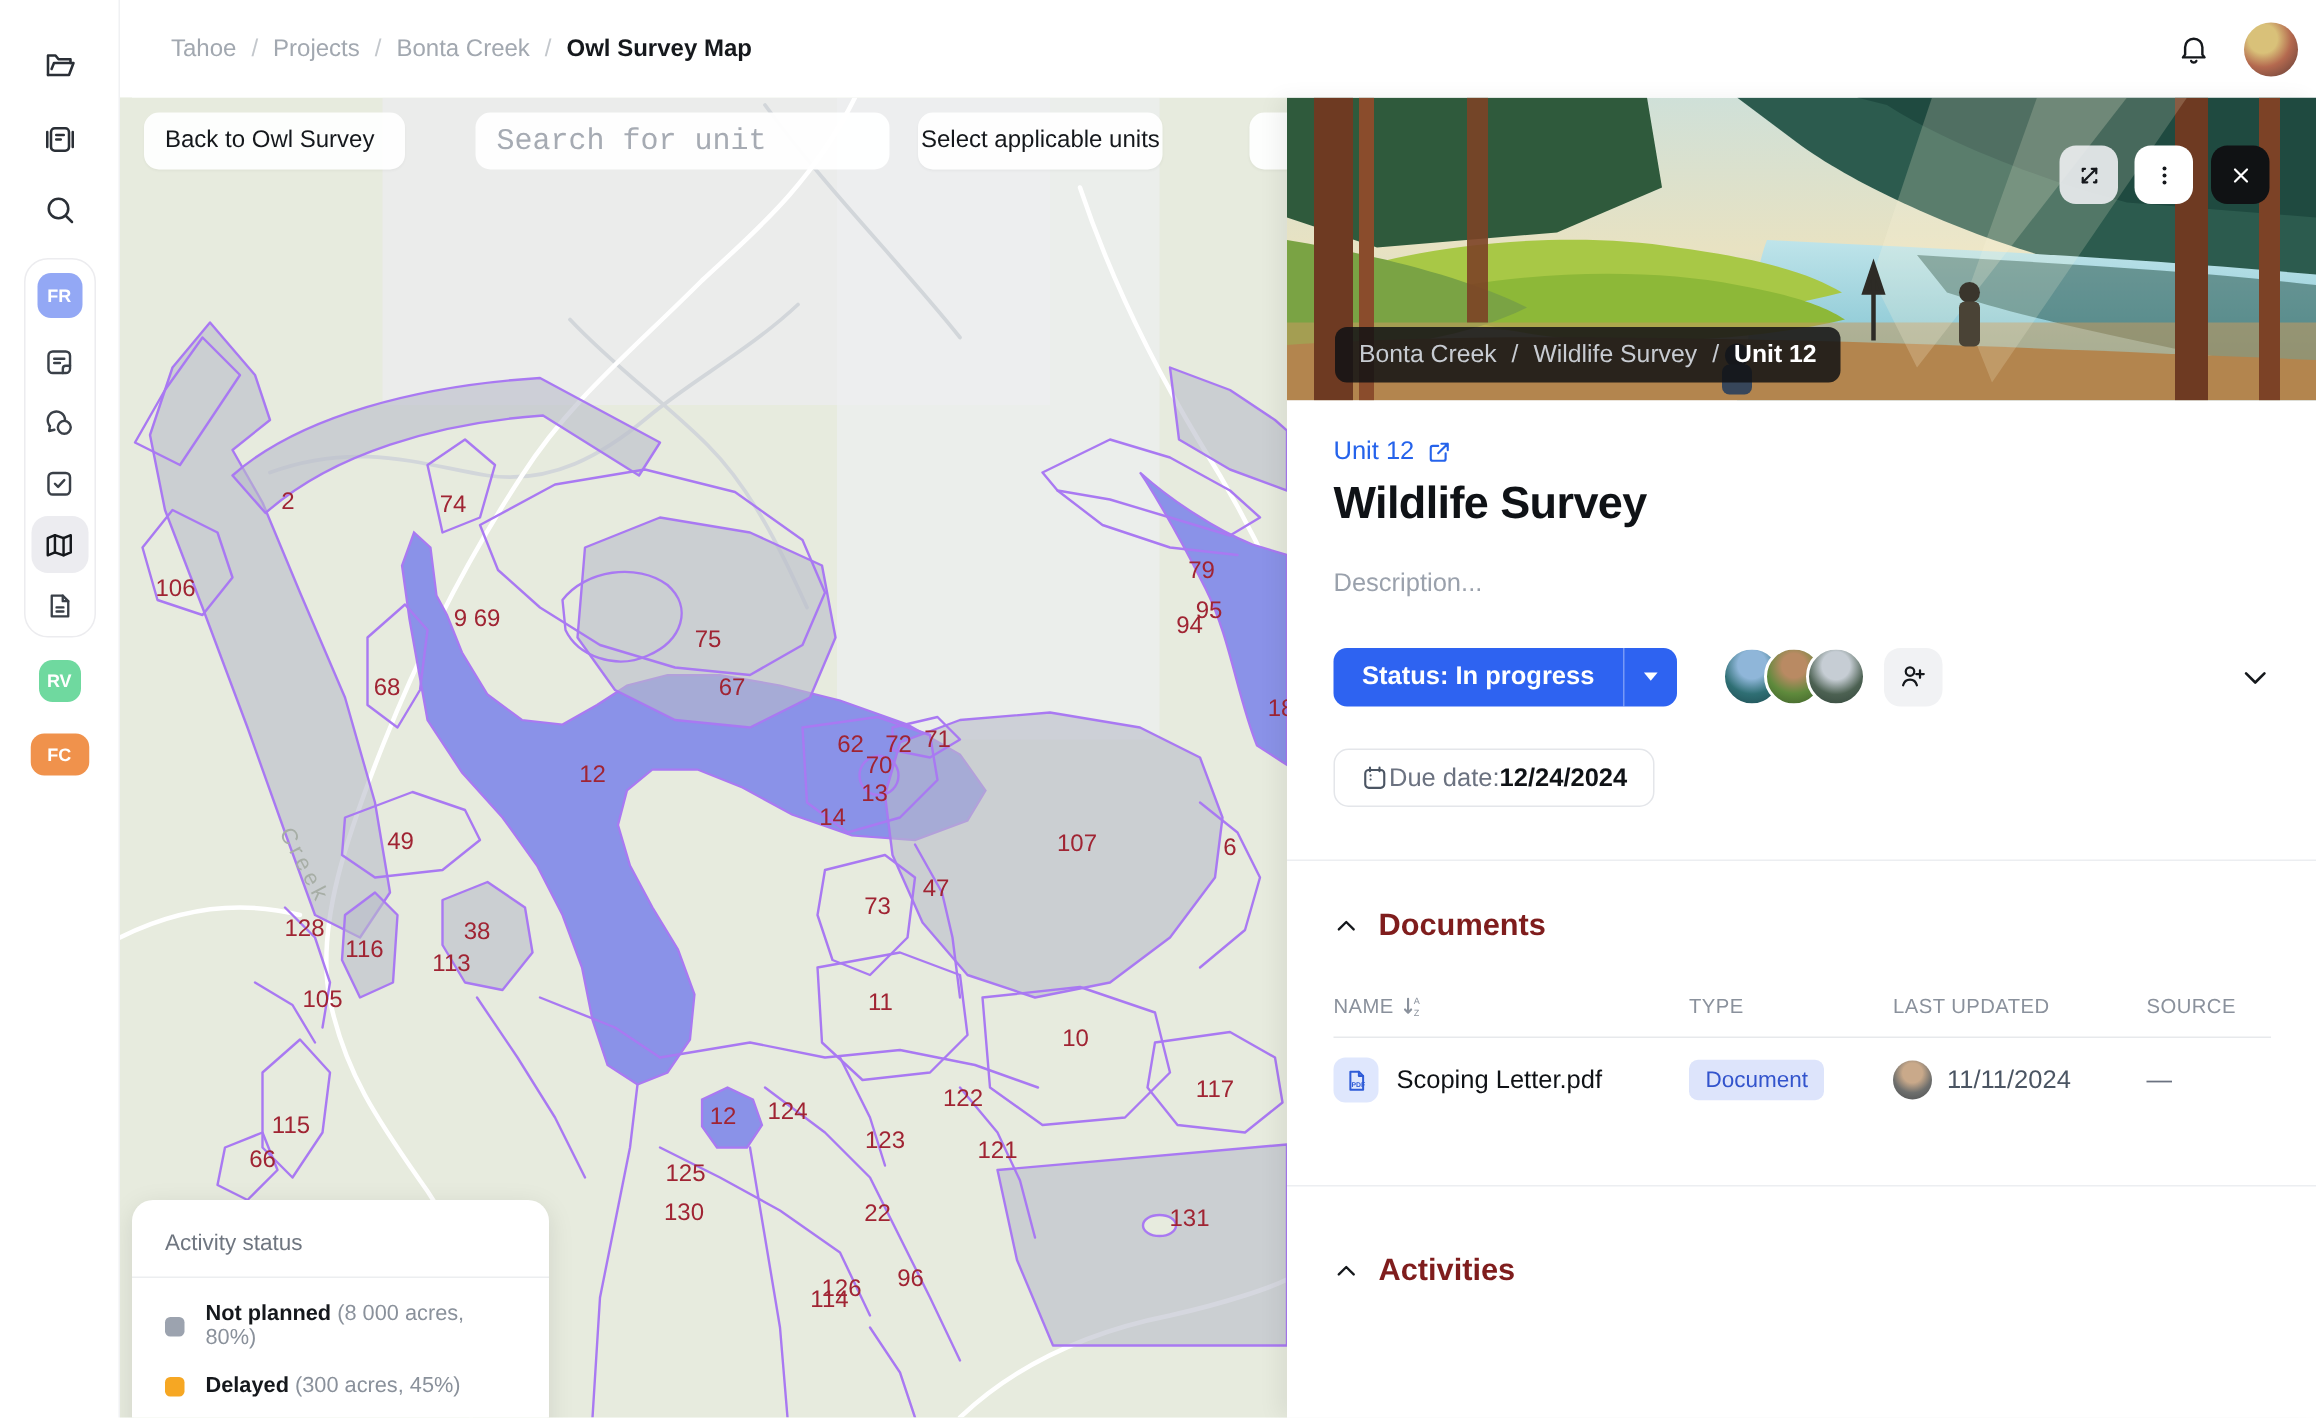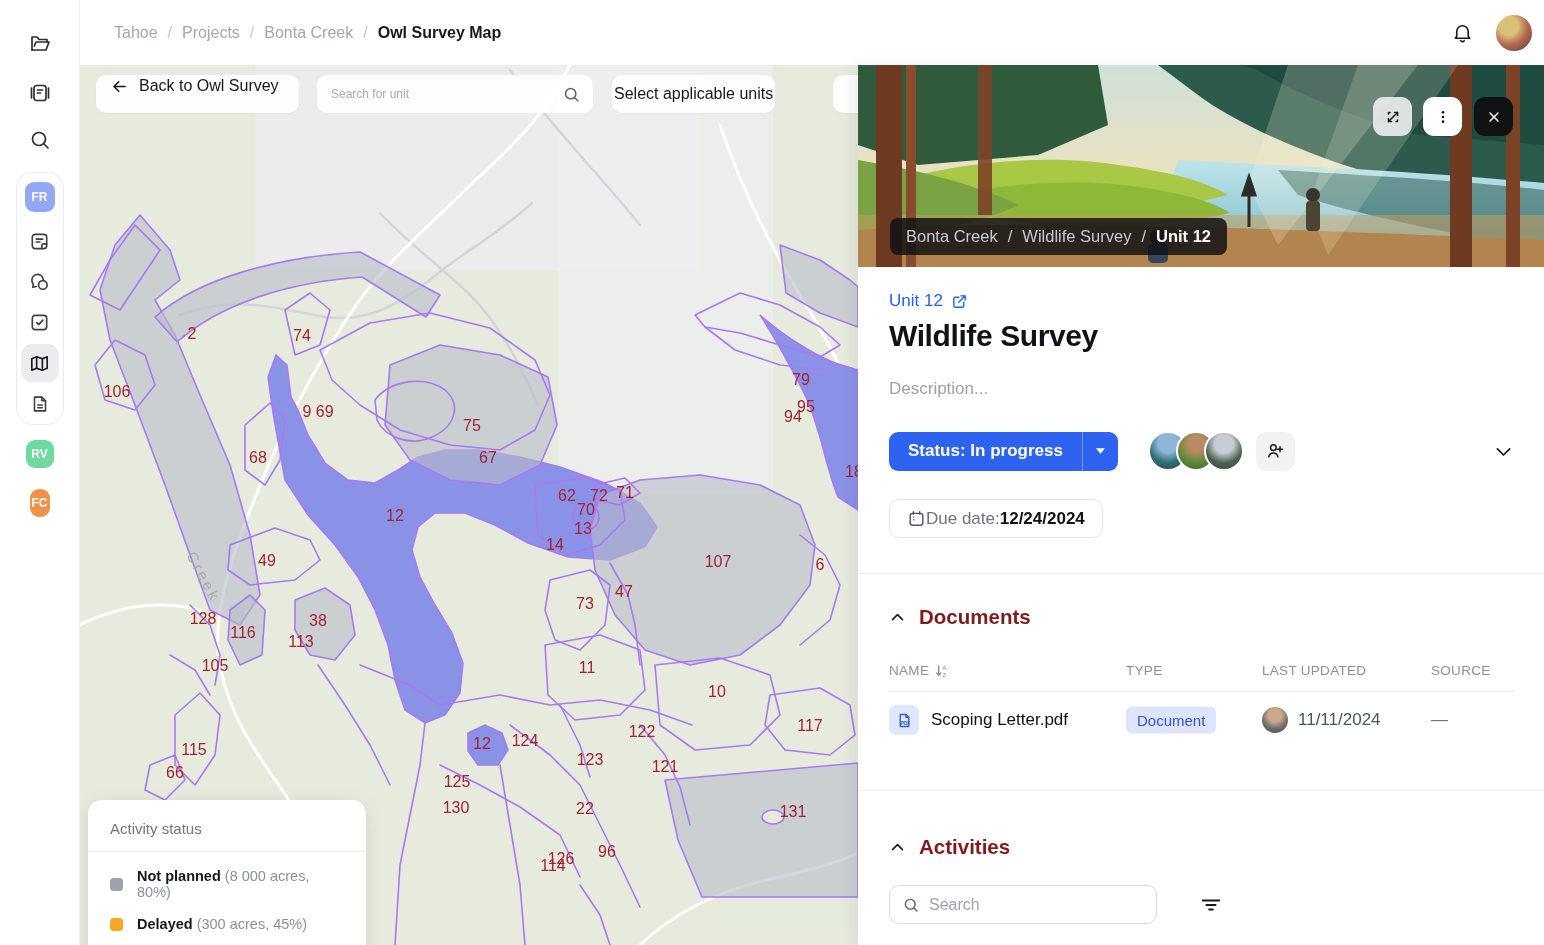--- a/index.html
+++ b/index.html
@@ -32,27 +32,27 @@
 
   
   .map-wrap { position:absolute; left:80px; top:65px; width:778px; height:880px; overflow:hidden; background:#e7ebde; }
   .map-svg { position:absolute; left:0; top:0; }
   .unit-label { font-size:16px; fill:#a02433; font-weight:500; }
   .creek-label { font-size:15px; fill:#a7aea6; letter-spacing:3px; }
 
   .map-toolbar-btn { position:absolute; top:10px; height:38px; background:rgba(255,255,255,.92); border-radius:10px;
                      display:flex; align-items:center; font-size:16px; font-weight:500; color:#15181c; cursor:pointer;
                      box-shadow:0 1px 2px rgba(0,0,0,.04); }
-  .btn-back { left:16px; padding:0 20px 16px 14px; gap:10px; }
+  .btn-back { left:16px; padding:0 20px 16px 14px; gap:10px;flex-direction:column; }
   .btn-select { left:532px; padding:0 2px; }
   .btn-partial { left:753px; width:40px; border-radius:10px 0 0 10px; }
   .map-search { position:absolute; left:237px; top:10px; width:276px; height:38px; background:rgba(255,255,255,.95);
                 border-radius:10px; display:flex; align-items:center; padding:0 12px 0 14px; }
-  .map-search input { border:none; outline:none; background:transparent; flex:1; font-size:12px;
-                      font-family:Liberation Sans, sans-serif; color:#a16207; }
+  .map-search input { border:none; outline:none; background:transparent; flex:1; font-size:20px;
+                      font-family:Liberation Mono, monospace; color:#a16207; }
   .map-search input::placeholder { color:#a6abb3; }
 
   .legend { position:absolute; left:8px; top:735px; width:278px; height:220px; background:#fff; border-radius:14px;
             box-shadow:0 4px 18px rgba(0,0,0,.10); padding:20px 22px 0 22px; }
   .legend-title { font-size:15px; color:#6f7680; }
   .legend hr { border:none; border-top:1px solid #eceef0; margin:14px -22px 6px -22px; }
   .legend-row { display:flex; align-items:center; gap:14px; margin-top:16px; font-size:14.5px; }
   .swatch { width:13px; height:13px; border-radius:3.5px; flex:none; }
   .legend-row b { font-weight:700; color:#15181c; }
   .legend-row span.detail { color:#8a919b; }
@@ -176,21 +176,21 @@
         <path d="M9 5v12M15 7v12"></path>
       </svg>
   </div>
   <div class="side-icon" style="top:391px">
     <svg width="22" height="22" viewBox="0 0 24 24" fill="none" stroke="#3a4048" stroke-width="1.7" stroke-linecap="round" stroke-linejoin="round">
         <path d="M6 4.5h8l4 4v11H6z"></path>
         <path d="M14 4.5v4h4M9.5 13h5M9.5 16h5"></path>
       </svg>
   </div>
   <div class="mini-avatar" style="top:440px;width:28px;height:28px;background:#6fd99f">RV</div>
-  <div class="mini-avatar" style="top:489px;width:20px;height:28px;background:#f0924c">FC</div>
+  <div class="mini-avatar" style="top:489px;width:39px;height:28px;background:#f0924c">FC</div>
 </div>
 
 <div class="topbar">
   <div class="breadcrumb">
     <span class="crumb">Tahoe</span>
       <span class="sep">/</span>
     <span class="crumb">Projects</span>
       <span class="sep">/</span>
     <span class="crumb">Bonta Creek</span>
       <span class="sep">/</span>
@@ -520,28 +520,14 @@
 
   <div class="panel-divider" style="top:725px"></div>
 
   <div style="position:absolute;left:31px;top:770px;width:625px">
     <div class="section-head">
       <svg width="17" height="17" viewBox="0 0 24 24" fill="none" stroke="#15181c" stroke-width="2.2" stroke-linecap="round" stroke-linejoin="round">
           <path d="M5 15l7-7 7 7"></path>
         </svg>
       <h2>Activities</h2>
     </div>
-    <div class="act-search-row">
-      <div class="act-search">
-        <svg width="18" height="18" viewBox="0 0 24 24" fill="none" stroke="#5b6269" stroke-width="1.9" stroke-linecap="round">
-            <circle cx="11" cy="11" r="6.5"></circle>
-            <path d="M16 16l4 4"></path>
-          </svg>
-        <input type="text" placeholder="Search" style="">
-      </div>
-      <span class="icon-btn">
-        <svg width="20" height="18" viewBox="0 0 22 18" fill="none" stroke="#15181c" stroke-width="2.2" stroke-linecap="round">
-            <path d="M2 4h18M6 9h10M9 14h4"></path>
-          </svg>
-      </span>
-    </div>
   </div>
 </div>
 
 </body></html>

